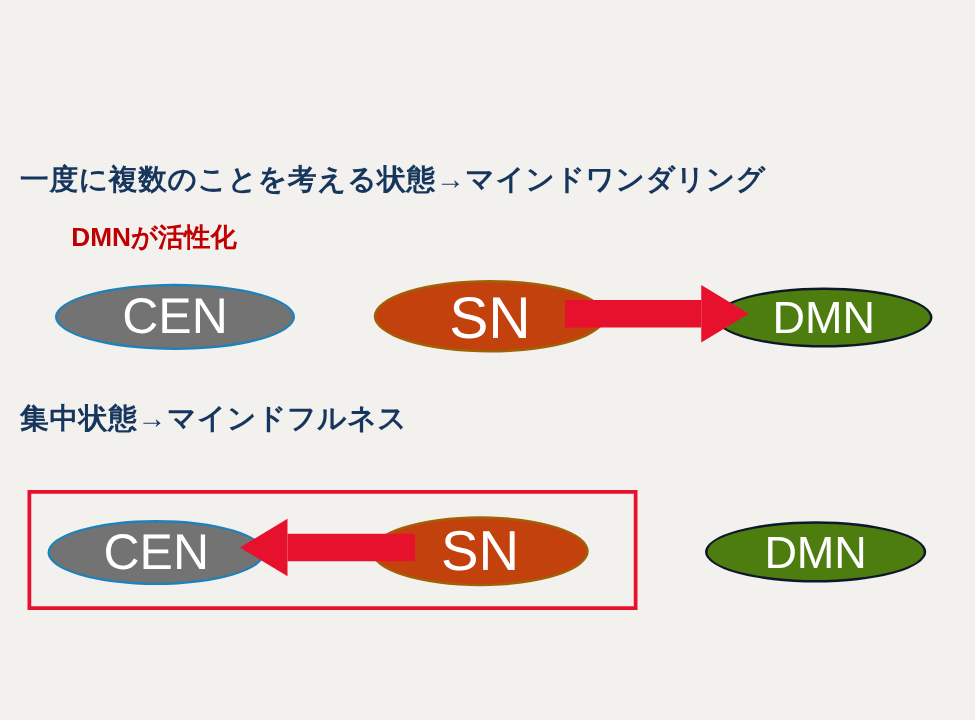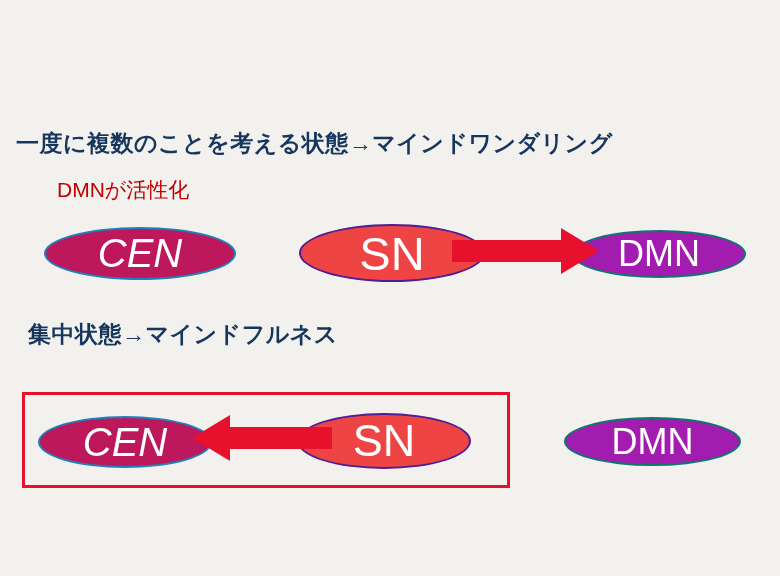--- a/index.html
+++ b/index.html
@@ -20,37 +20,37 @@
     color: #17365d;
     font-weight: bold;
     font-size: 23px;
     letter-spacing: 0.5px;
     white-space: nowrap;
   }
 
   .red-label {
     position: absolute;
     color: #c00000;
-    font-weight: normal;
+    font-weight: bold;
     font-size: 21px;
     white-space: nowrap;
   }
 
   .node {
     position: absolute;
     border-radius: 50%;
     display: flex;
     align-items: center;
     justify-content: center;
     color: #ffffff;
     z-index: 1;
   }
-  .node-cen { background: #be185d; border: 2px solid #1d82ba; font-style: italic; }
-  .node-sn  { background: #ef4444; border: 2px solid #4c1d95; }
-  .node-dmn { background: #a21caf; border: 2px solid #0f766e; }
+  .node-cen { background: #737373; border: 2px solid #1d82ba; }
+  .node-sn  { background: #c2410c; border: 2px solid #a16207; }
+  .node-dmn { background: #4d7c0f; border: 2px solid #0f172a; }
 
   .arrow {
     position: absolute;
     display: flex;
     align-items: center;
     z-index: 5;
   }
   .arrow .shaft {
     flex: 1;
     height: 22px;
@@ -95,21 +95,21 @@
 
   <div class="node node-dmn" style="left:572px; top:182px; width:174px; height:48px; font-size:36px;">
     <span>DMN</span>
   </div>
 
   <div class="arrow right" style="left:452px; top:180px; width:147px; height:46px;">
     <div class="shaft"></div>
     <div class="head"></div>
   </div>
 
-  <div class="title" style="left:28px; top:271px;">集中状態→マインドフルネス</div>
+  <div class="title" style="left:16px; top:271px;">集中状態→マインドフルネス</div>
 
 
   <div class="hl-box" style="left:22px; top:344px; width:488px; height:96px;"></div>
 
   <div class="node node-cen" style="left:38px; top:368px; width:174px; height:52px; font-size:40px;">
     <span>CEN</span>
   </div>
 
   <div class="node node-sn" style="left:297px; top:365px; width:174px; height:56px; font-size:45px;">
     <span>SN</span>

